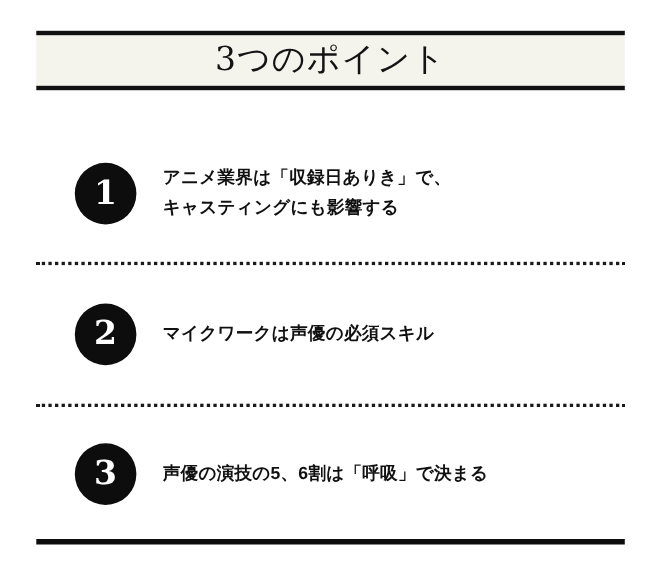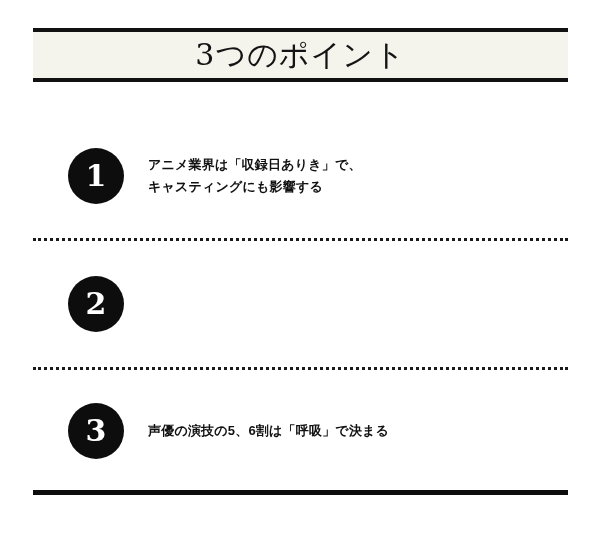--- a/index.html
+++ b/index.html
@@ -79,21 +79,21 @@
     font-weight: 700;
     line-height: 1;
     margin-left: 35px;
     margin-right: 24px;
     user-select: none;
   }
 
   .point-text {
     flex: 1 1 auto;
     font-family: "Liberation Sans", "DejaVu Sans", sans-serif;
-    font-size: 13px;
+    font-size: 16px;
     font-weight: 700;
     line-height: 1.72;
     letter-spacing: 0.2px;
     color: #111111;
   }
   .point-text .ln { display: block; }
 
   
   .dotted-rule {
     height: 0;
@@ -128,20 +128,23 @@
       <div class="point-text">
         <span class="ln">アニメ業界は「収録日ありき」で、</span>
         <span class="ln">キャスティングにも影響する</span>
       </div>
     </div>
 
     <hr class="dotted-rule">
 
     <div class="point-row r2">
       <div class="badge">2</div>
+      <div class="point-text">
+        <span class="ln">マイクワークは声優の必須スキル</span>
+      </div>
     </div>
 
     <hr class="dotted-rule">
 
     <div class="point-row r3">
       <div class="badge">3</div>
       <div class="point-text">
         <span class="ln">声優の演技の5、6割は「呼吸」で決まる</span>
       </div>
     </div>

